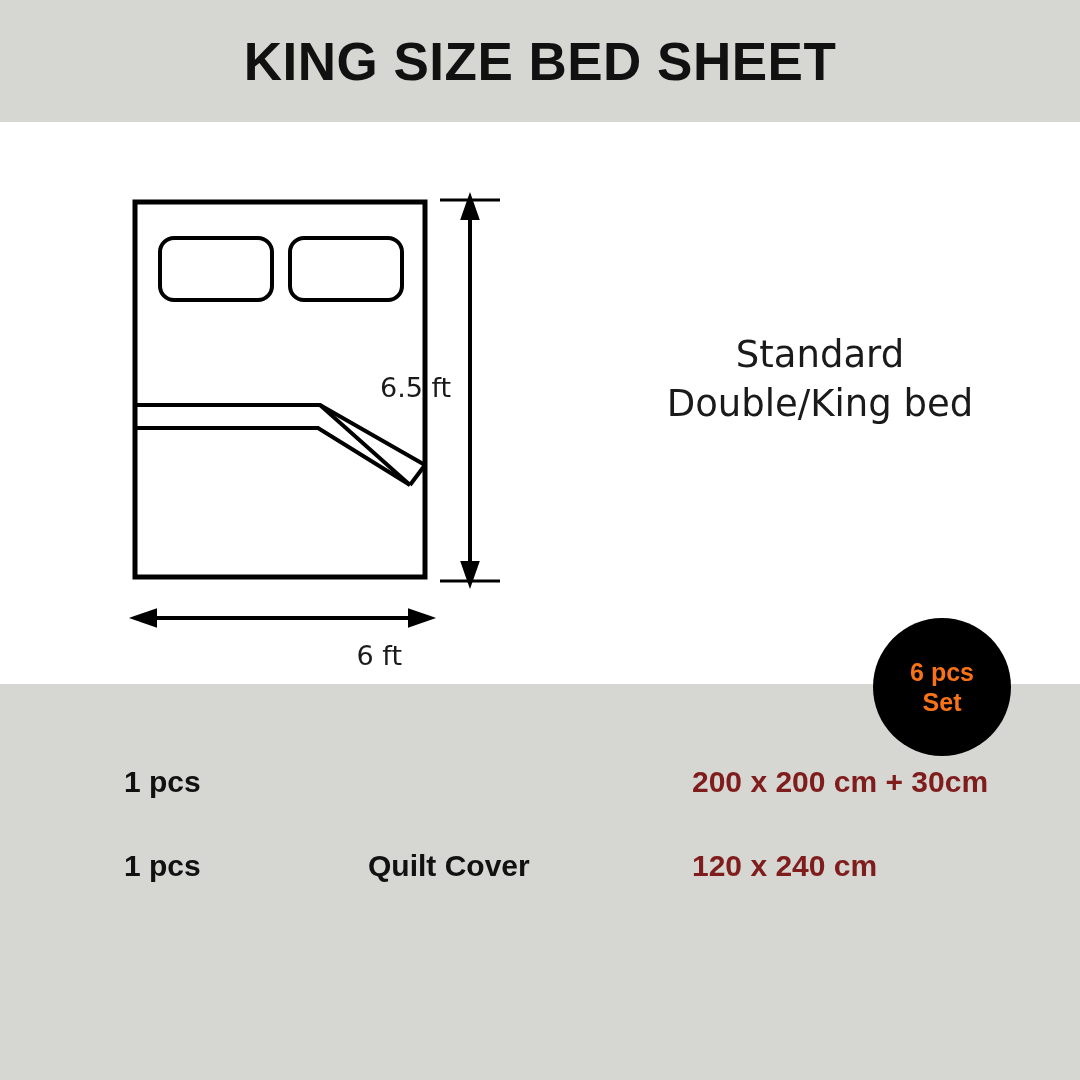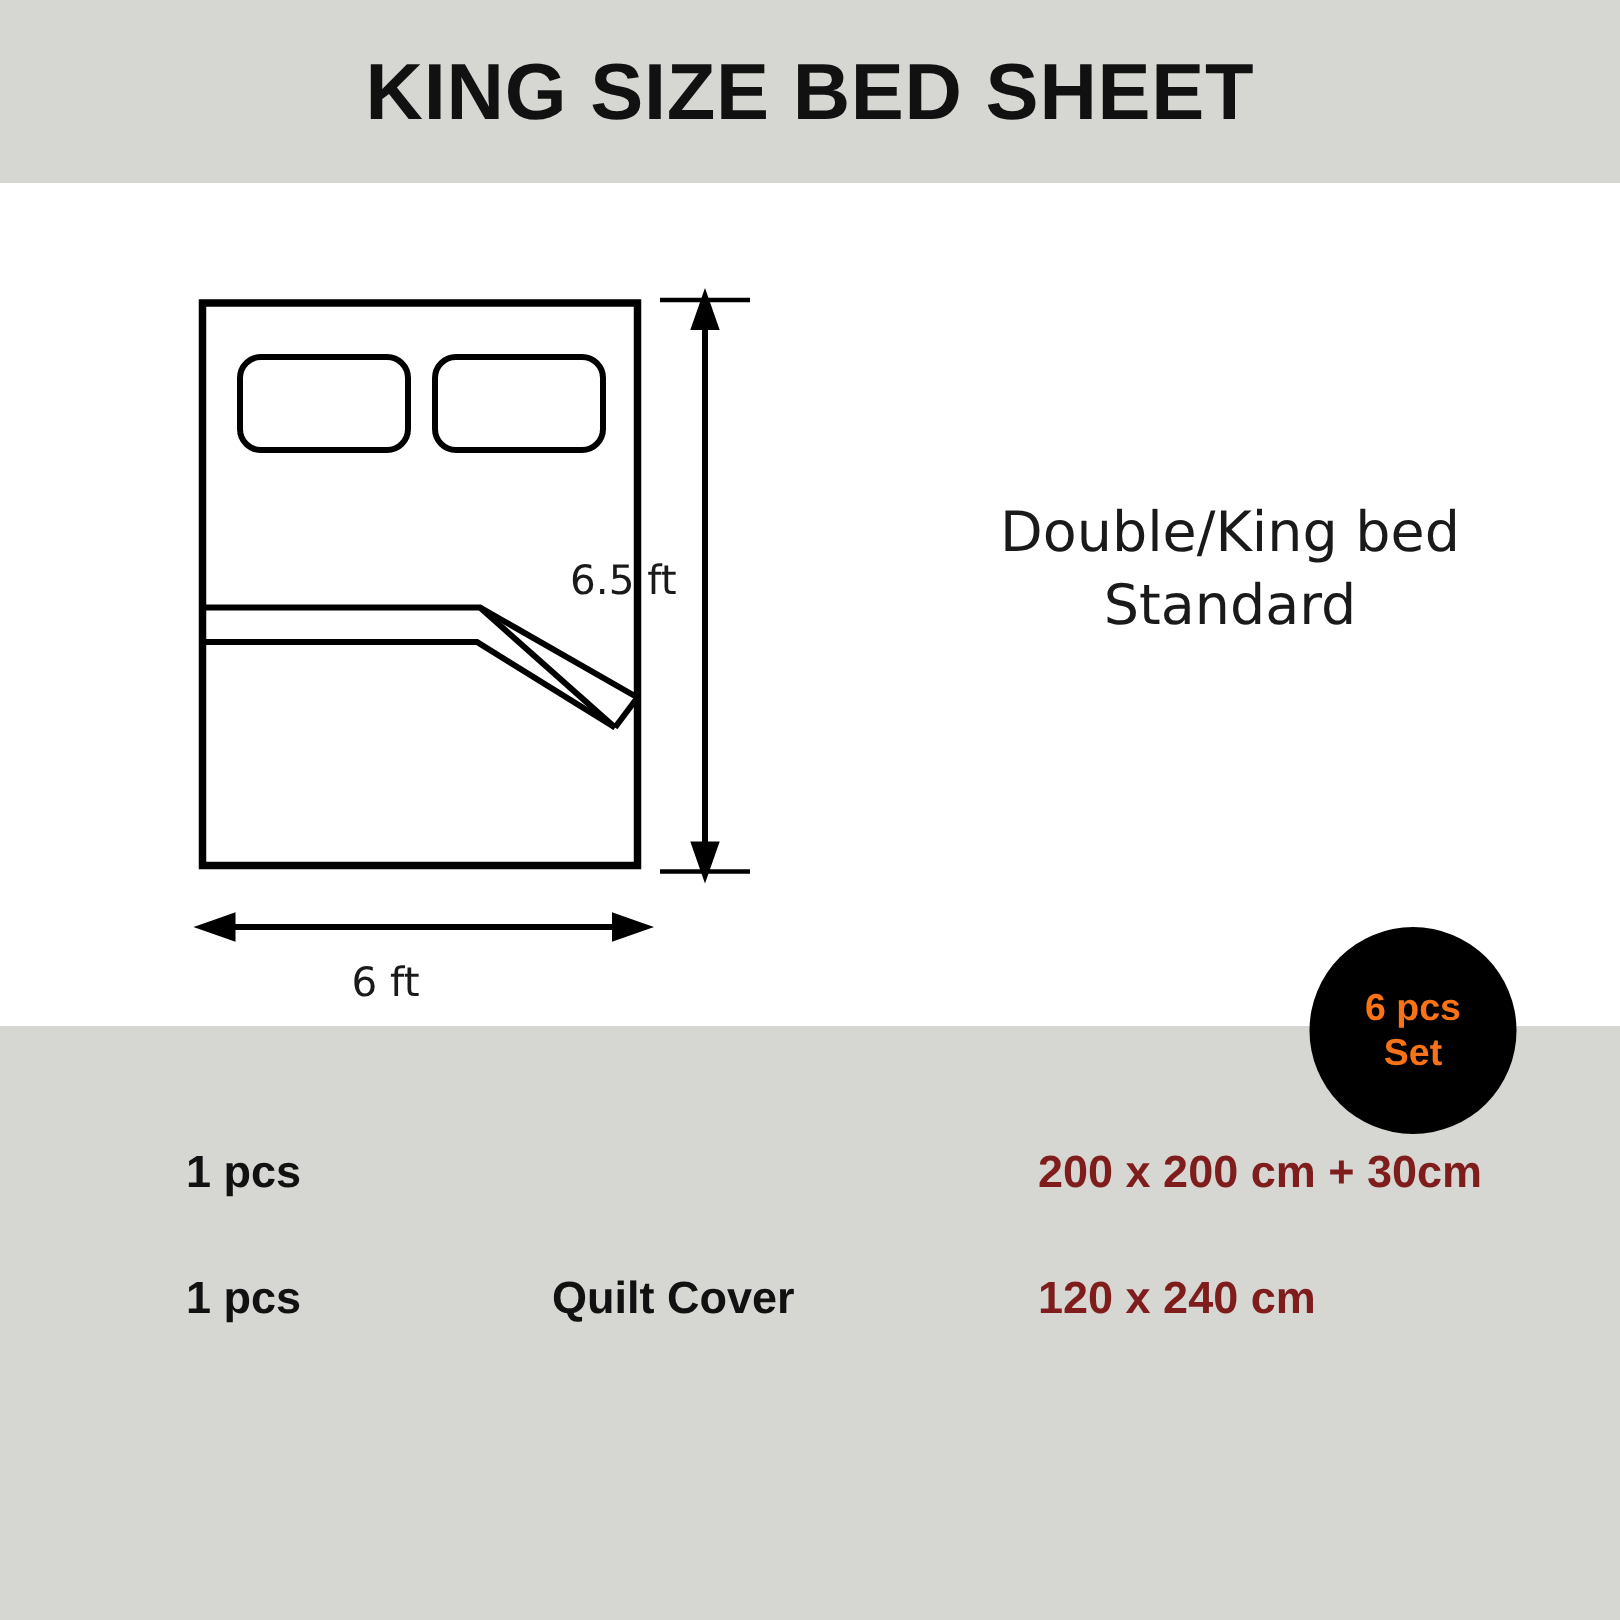--- a/index.html
+++ b/index.html
@@ -166,25 +166,25 @@
 
       <g stroke="#000000" stroke-width="4" fill="#000000">
         <line x1="35" y1="458" x2="310" y2="458"></line>
         <polygon points="25,458 45,451 45,465"></polygon>
         <polygon points="320,458 300,451 300,465"></polygon>
       </g>
     </svg>
   </div>
 
   <div style="position:absolute; left:380px; top:372px; font-size:27px; color:#1a1a1a; font-family:'DejaVu Sans',sans-serif;">6.5 ft</div>
-  <div style="position:absolute; left:112px; top:640px; width:290px; text-align:center; font-size:27px; color:#1a1a1a; font-family:'DejaVu Sans',sans-serif;">6 ft</div>
+  <div style="position:absolute; left:112px; top:640px; width:290px; text-align:right; font-size:27px; color:#1a1a1a; font-family:'DejaVu Sans',sans-serif;">6 ft</div>
 
   <div class="label-standard">
+    <div>Standard</div>
     <div>Double/King bed</div>
-    <div>Standard</div>
   </div>
 
   <div class="badge">
     <div class="badge-line">6 pcs</div>
     <div class="badge-line">Set</div>
   </div>
 
   <div class="list">
     <div class="list-row">
       <div class="col-qty">1 pcs</div>

